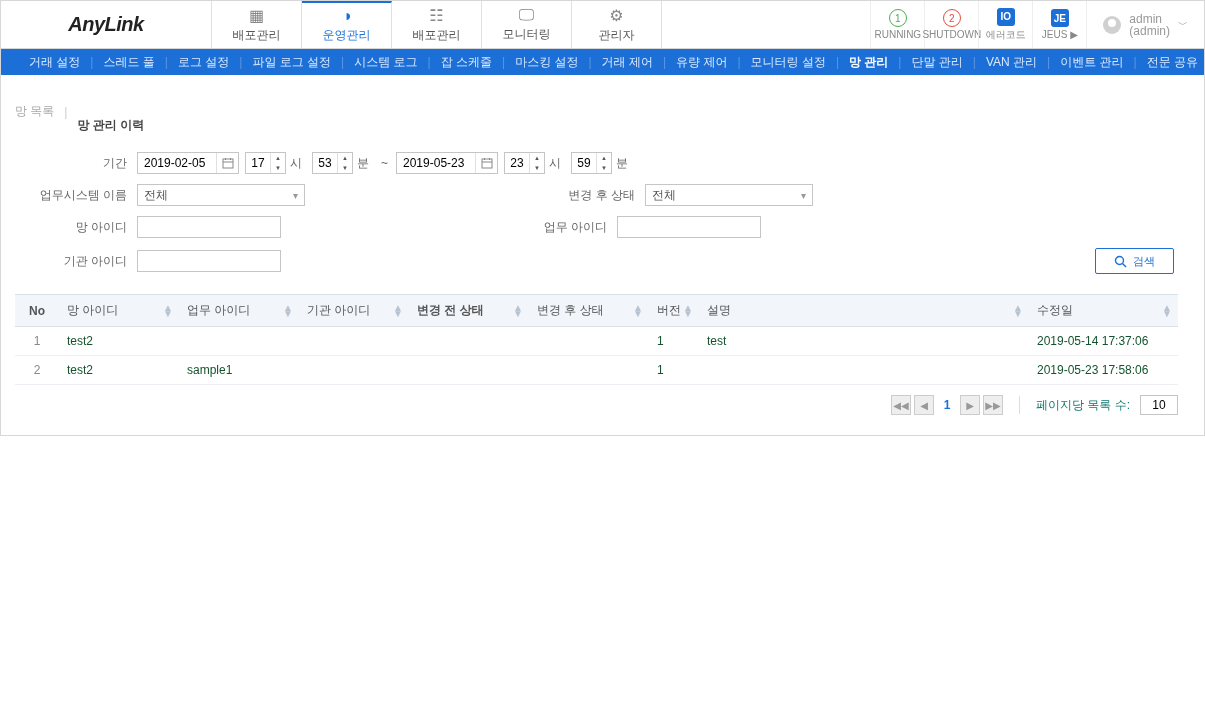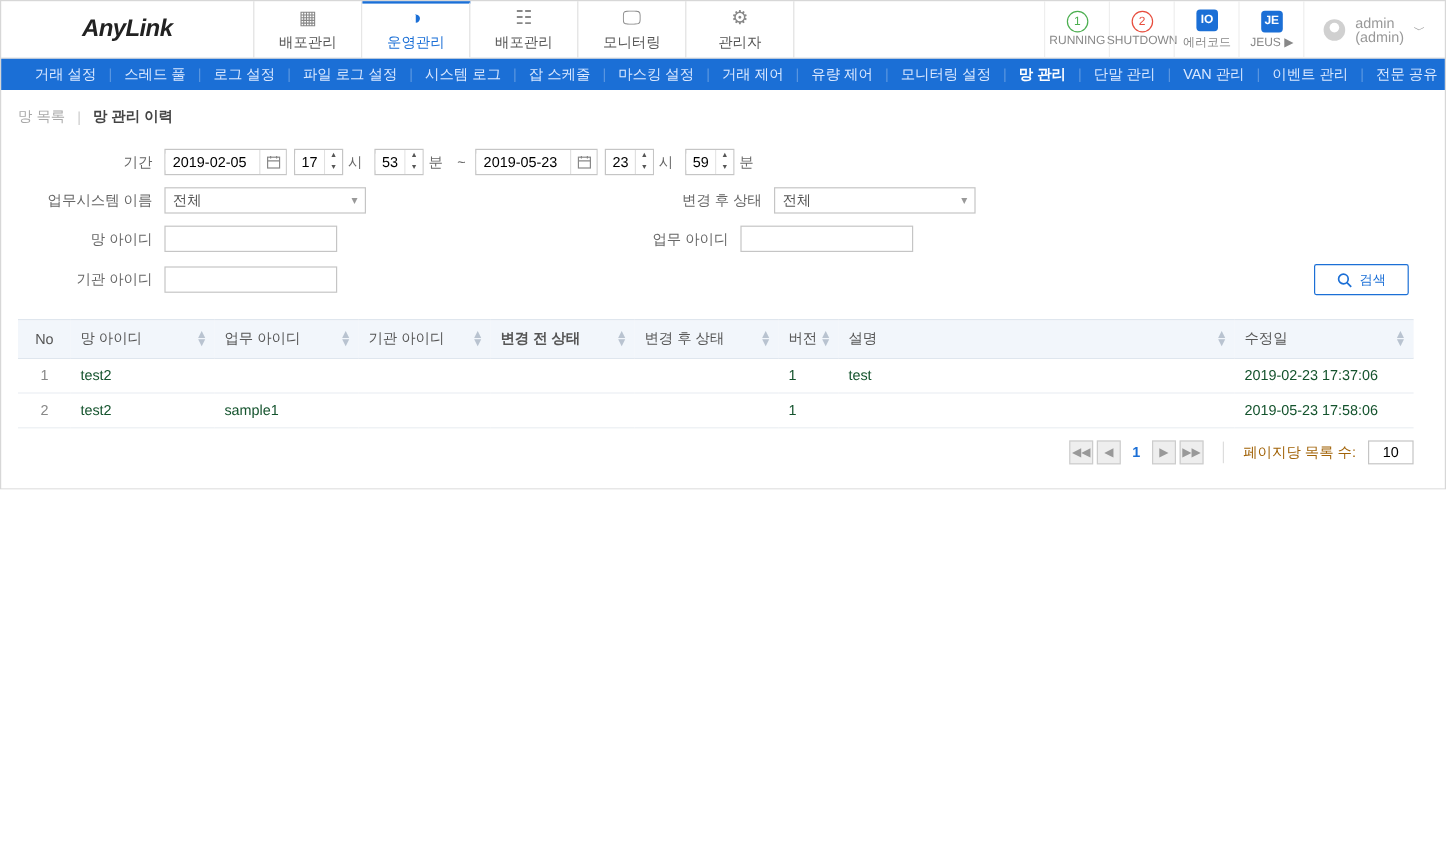--- a/index.html
+++ b/index.html
@@ -28,21 +28,21 @@
   
   .nav { background:#1b6fd6; color:#dbe9ff; display:flex; align-items:center; height:26px; padding:0 18px; font-size:12px; gap:0; }
   .nav .nav-item { padding:0 10px; cursor:pointer; position:relative; white-space:nowrap; }
   .nav .nav-item.active { color:#ffffff; font-weight:bold; }
   .nav .sep { color:#5b97e0; padding:0; }
 
   
   .content { padding: 14px 26px 20px 14px; }
   .breadcrumb { display:flex; align-items:center; gap:10px; font-size:12px; color:#a8a8a8; margin-bottom:12px; }
   .breadcrumb .bsep { color:#ccc; }
-  .breadcrumb .current { font-weight:bold; color:#444; }
+  .breadcrumb .current { font-weight:bold; color:#444;margin-top:28px; }
 
   .filters { padding: 6px 4px 10px 4px; }
   .frow { display:flex; align-items:center; margin-bottom:10px; }
   .flabel { width: 118px; text-align:right; padding-right:10px; color:#666; font-size:12px; }
   .flabel2 { width: 90px; text-align:right; padding-right:10px; color:#666; font-size:12px; }
   .dateinput { display:inline-flex; align-items:center; border:1px solid #c5c5c5; height:22px; background:#fff; }
   .dateinput input[type=text] { border:none; width:78px; padding:0 6px; font-size:12px; outline:none; }
   .cal-btn { width:22px; height:20px; border:none; border-left:1px solid #e0e0e0; background:#fff; cursor:pointer; display:flex; align-items:center; justify-content:center; }
   .spinner { display:inline-flex; align-items:center; border:1px solid #c5c5c5; height:22px; margin-left:6px; }
   .spinner input { border:none; width:24px; text-align:center; font-size:12px; outline:none; }
@@ -57,31 +57,31 @@
 
   .txt { border:1px solid #c5c5c5; height:22px; width:144px; padding:0 6px; outline:none; font-size:12px; }
 
   .filters-right { margin-left: 250px; display:flex; align-items:center; }
   .search-btn { display:inline-flex; align-items:center; gap:6px; border:1px solid #1b6fd6; color:#1b6fd6; background:#fff; height:26px; padding:0 18px; cursor:pointer; font-size:11px; border-radius:2px; }
 
   
   .table { width:100%; border-collapse:collapse; }
   .table th { background:#f2f6fb; color:#555; font-weight:normal; font-size:12px; text-align:left; padding:7px 8px; border-top:1px solid #d8e0ea; border-bottom:1px solid #d8e0ea; position:relative; }
   .table th .sort { position:absolute; right:6px; top:50%; transform:translateY(-50%); color:#b9c3d0; font-size:10px; line-height:6px; display:flex; flex-direction:column; }
-  .table th:first-child { text-align:center; width:44px; }
+  .table th:first-child { text-align:center; width:44px;font-weight:bold; }
   .table td { padding:7px 8px; border-bottom:1px solid #eceff3; color:#14532d; font-size:12px; }
   .table tr td:first-child { text-align:center; color:#888; }
 
   
   .pager { display:flex; justify-content:flex-end; align-items:center; gap:10px; margin-top:10px; }
   .pager .pbtns { display:flex; gap:3px; align-items:center; }
   .pager .pbtn { width:20px; height:20px; border:1px solid #ccc; background:#eee; color:#999; display:flex; align-items:center; justify-content:center; font-size:10px; cursor:pointer; }
   .pager .pnum { width:20px; height:20px; display:flex; align-items:center; justify-content:center; color:#1b6fd6; font-weight:bold; }
   .pager .psep { width:1px; height:18px; background:#ddd; margin:0 6px; }
-  .pager .plabel { color:#a16207; }
+  .pager .plabel { color:#0f766e; }
   .pager .pinput { width:38px; height:20px; border:1px solid #c5c5c5; text-align:center; font-size:12px; }
 
   svg { display:block; }
 </style>
 </head>
 <body>
 
 <div class="app">
 
   <div class="header">
@@ -292,21 +292,21 @@
       <tbody id="tbody">
           <tr>
             <td>1</td>
             <td>test2</td>
             <td></td>
             <td></td>
             <td></td>
             <td></td>
             <td>1</td>
             <td>test</td>
-            <td>2019-02-23 17:37:06</td>
+            <td>2019-05-14 17:37:06</td>
           </tr>
           <tr>
             <td>2</td>
             <td>test2</td>
             <td>sample1</td>
             <td></td>
             <td></td>
             <td></td>
             <td>1</td>
             <td></td>

